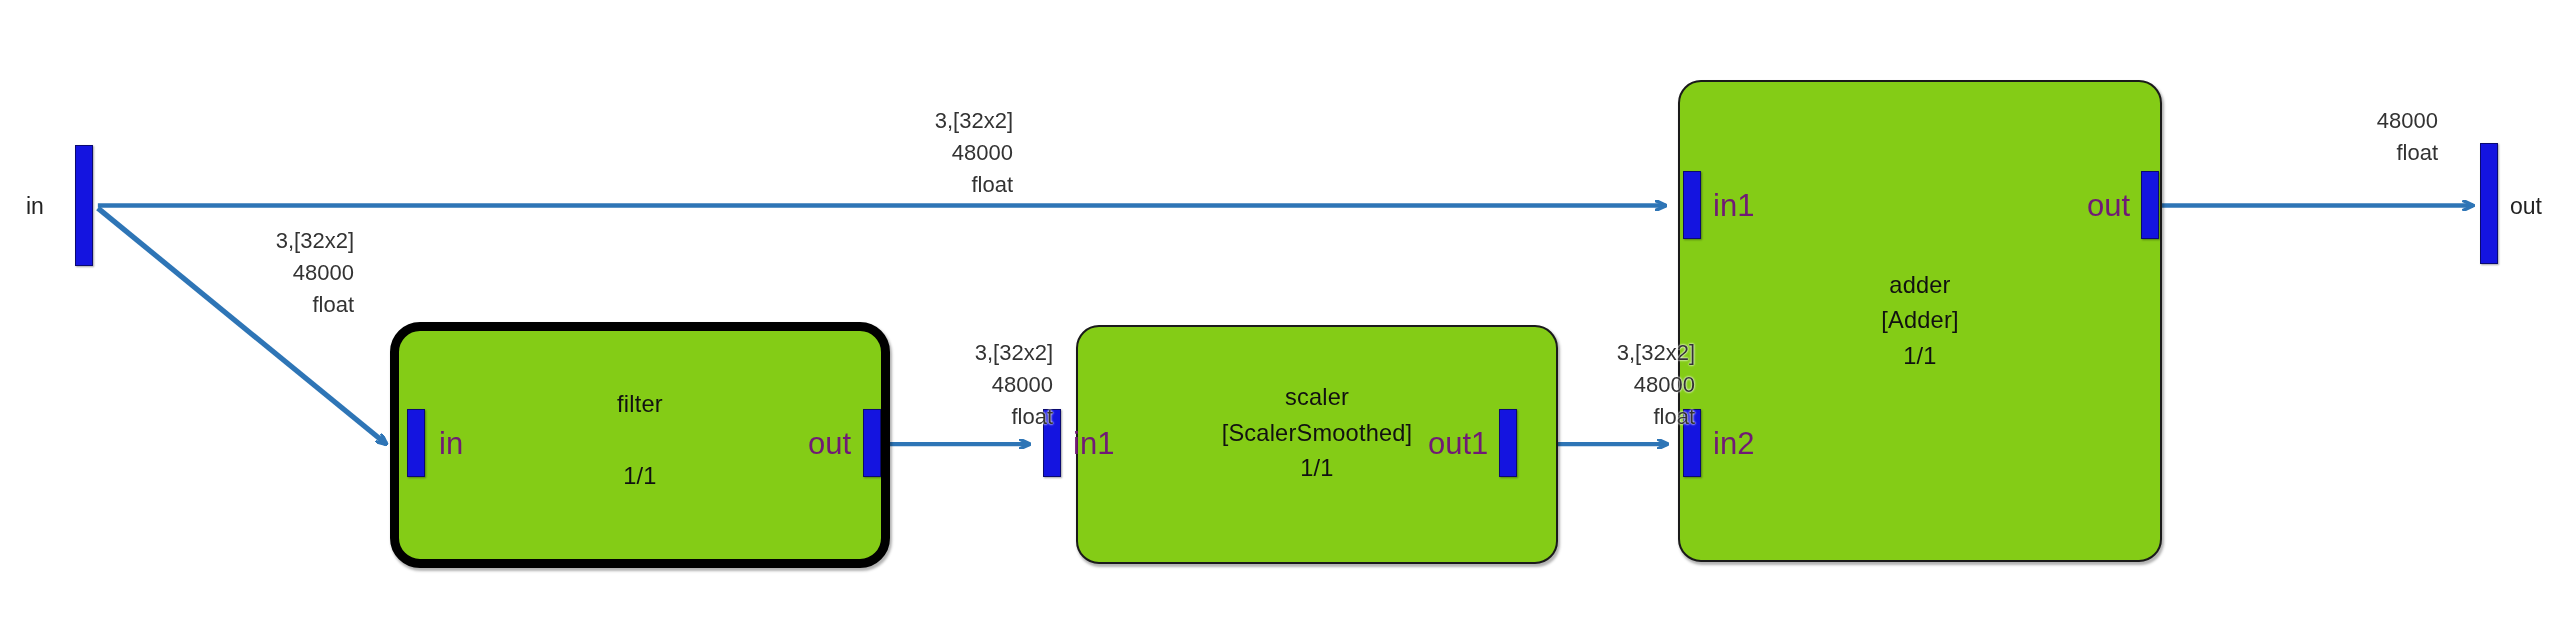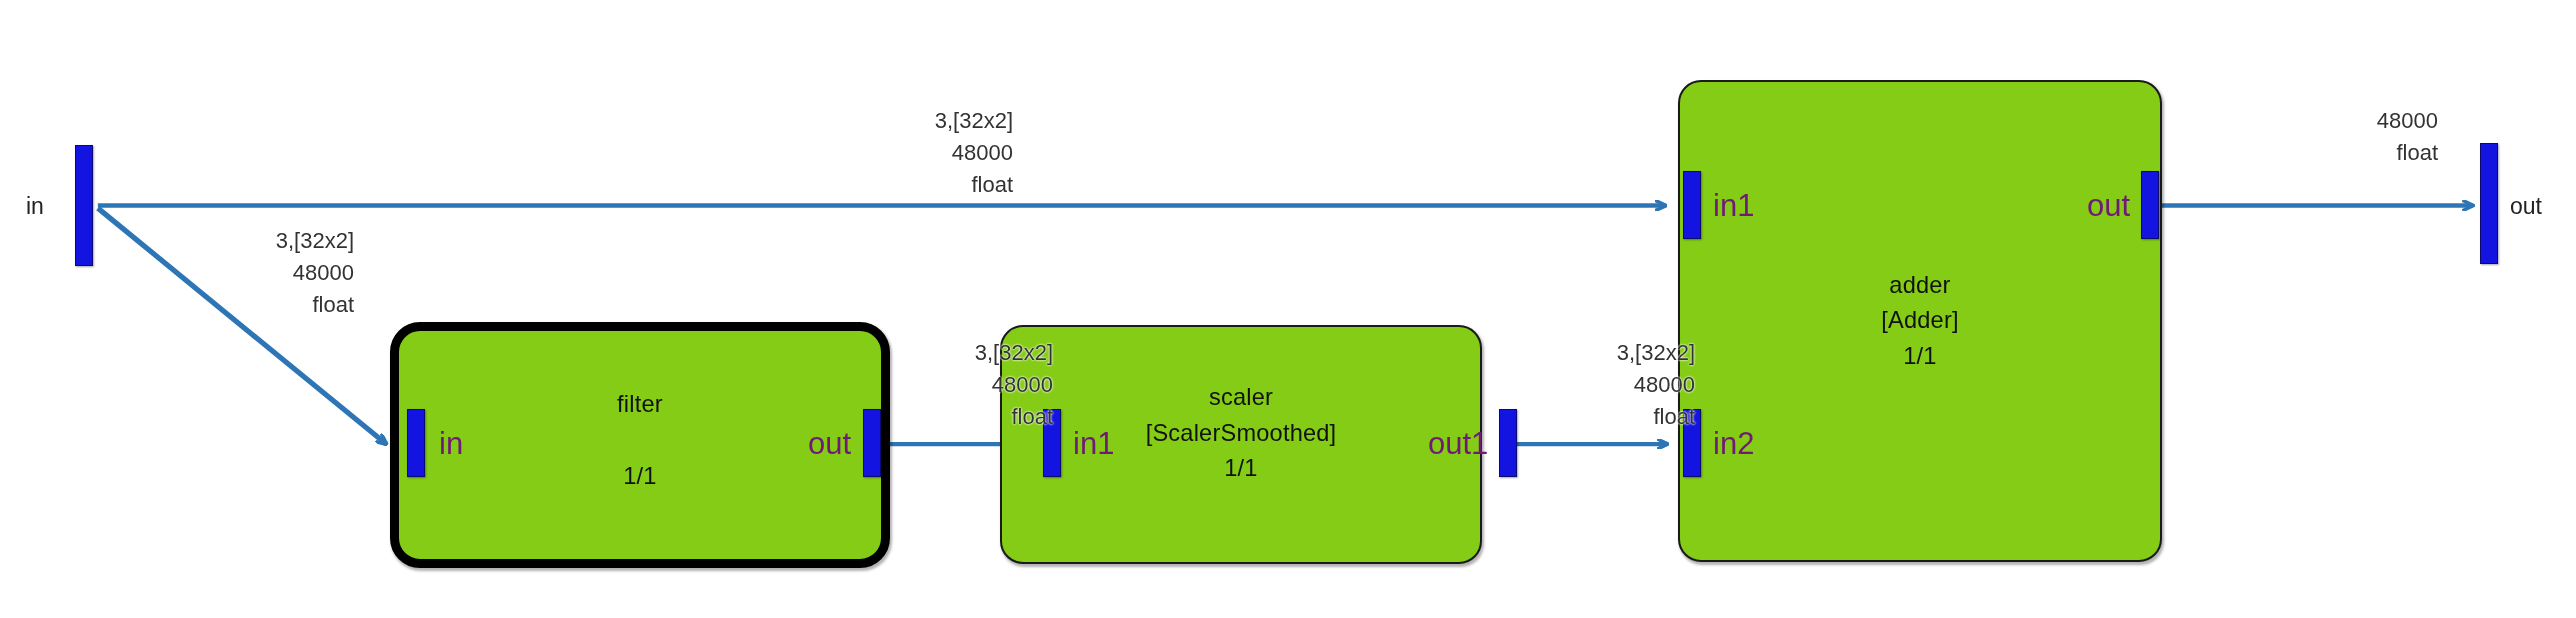--- a/index.html
+++ b/index.html
@@ -120,21 +120,21 @@
 
   <div class="node selected" style="left:390px; top:322px; width:500px; height:246px;">
     <div class="node-title" style="top:54px;">filter</div>
     <div class="node-title" style="top:126px;">1/1</div>
   </div>
   <div class="port" style="left:407px; top:409px;"></div>
   <div class="port-label" style="left:439px; top:432px;">in</div>
   <div class="port" style="left:863px; top:409px;"></div>
   <div class="port-label" style="left:808px; top:432px;">out</div>
 
-  <div class="node" style="left:1000px; top:325px; width:482px; height:239px;">
+  <div class="node" style="left:1076px; top:325px; width:482px; height:239px;">
     <div class="node-title" style="top:51px;">scaler</div>
     <div class="node-title" style="top:87px;">[ScalerSmoothed]</div>
     <div class="node-title" style="top:122px;">1/1</div>
   </div>
   <div class="port" style="left:1043px; top:409px;"></div>
   <div class="port-label" style="left:1073px; top:432px;">in1</div>
   <div class="port" style="left:1499px; top:409px;"></div>
   <div class="port-label" style="left:1428px; top:432px;">out1</div>
 
   <div class="node" style="left:1678px; top:80px; width:484px; height:482px;">

